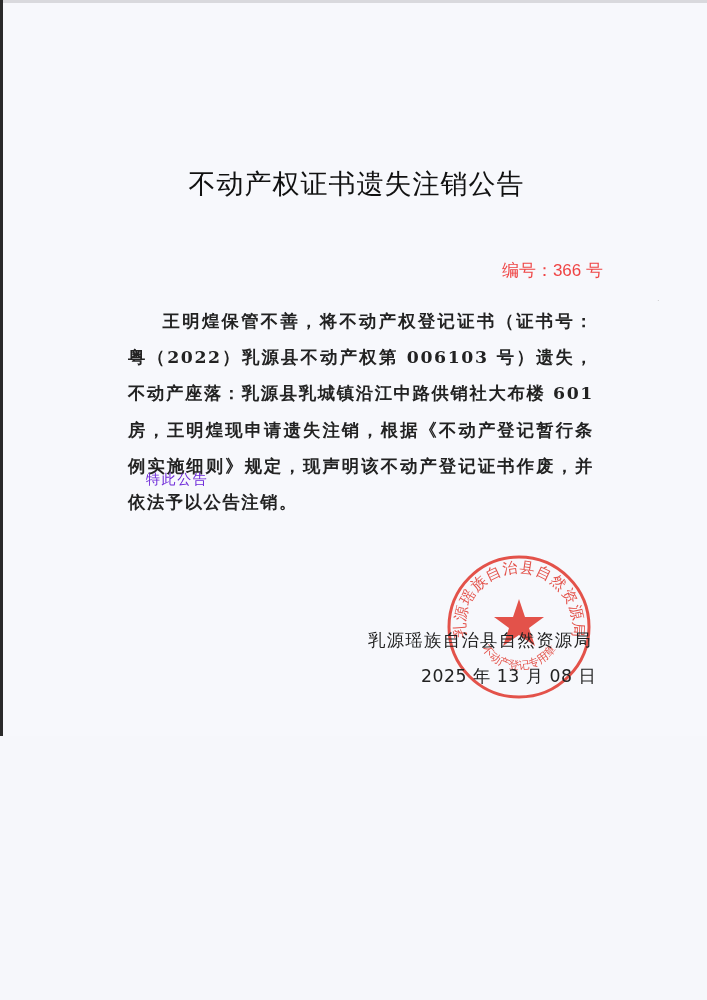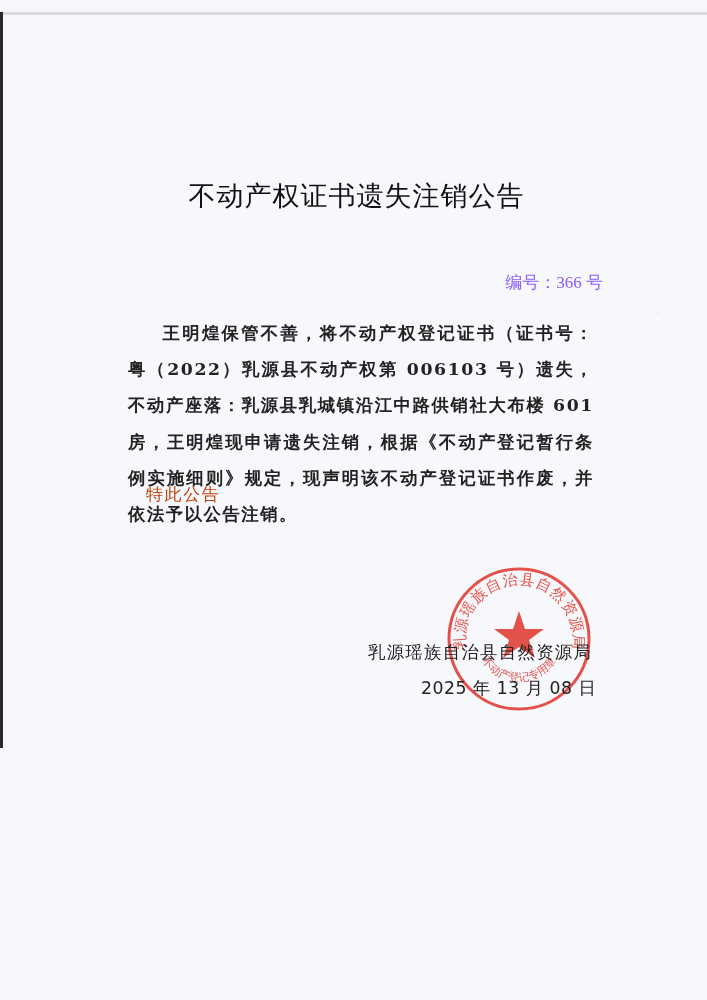--- a/index.html
+++ b/index.html
@@ -10,21 +10,21 @@
       width: 707px;
       height: 1000px;
       position: relative;
       overflow: hidden;
       background: #f6f7fb;
       font-family: "DejaVu Serif", "Liberation Serif", serif;
       color: #1c1c1c;
     }
     .page {
       position: absolute;
-      left: 0; top: 12px;
+      left: 0; top: 0;
       width: 707px;
       height: 736px;
       background: #f7f8fc;
       border-left: 3px solid #2a2a2a;
       box-sizing: border-box;
     }
     .top-shade {
       position: absolute;
       left: 0; top: 0;
       width: 707px; height: 3px;
@@ -38,22 +38,22 @@
       font-family: "DejaVu Sans", "Liberation Sans", sans-serif;
       font-size: 27px;
       letter-spacing: 1px;
       color: #111;
     }
     .doc-number {
       position: absolute;
       right: 104px;
       top: 259px;
       font-size: 17px;
-      font-family: Liberation Serif, serif;
-      color: #8b5cf6;
+      font-family: Liberation Sans, sans-serif;
+      color: #ef4444;
     }
     .body-text {
       position: absolute;
       left: 109px;
       width: 498px;
       top: 287px;
       font-size: 17.3px;
       line-height: 36.2px;
       letter-spacing: 1.6px;
       text-align: justify;
@@ -61,23 +61,23 @@
     }
     .body-text p {
       margin: 16px;
       text-indent: 2em;
       font-weight: bold;
     }
     .closing {
       position: absolute;
       left: 143px;
       top: 471px;
-      font-size: 17px;
+      font-size: 14px;
       letter-spacing: 1.6px;
-      color: #c2410c;
+      color: #6d28d9;
     }
     .issuer {
       position: absolute;
       left: 365px;
       top: 628px;
       font-size: 17.3px;
       letter-spacing: 1.4px;
       color: #222;
     }
     .date {

